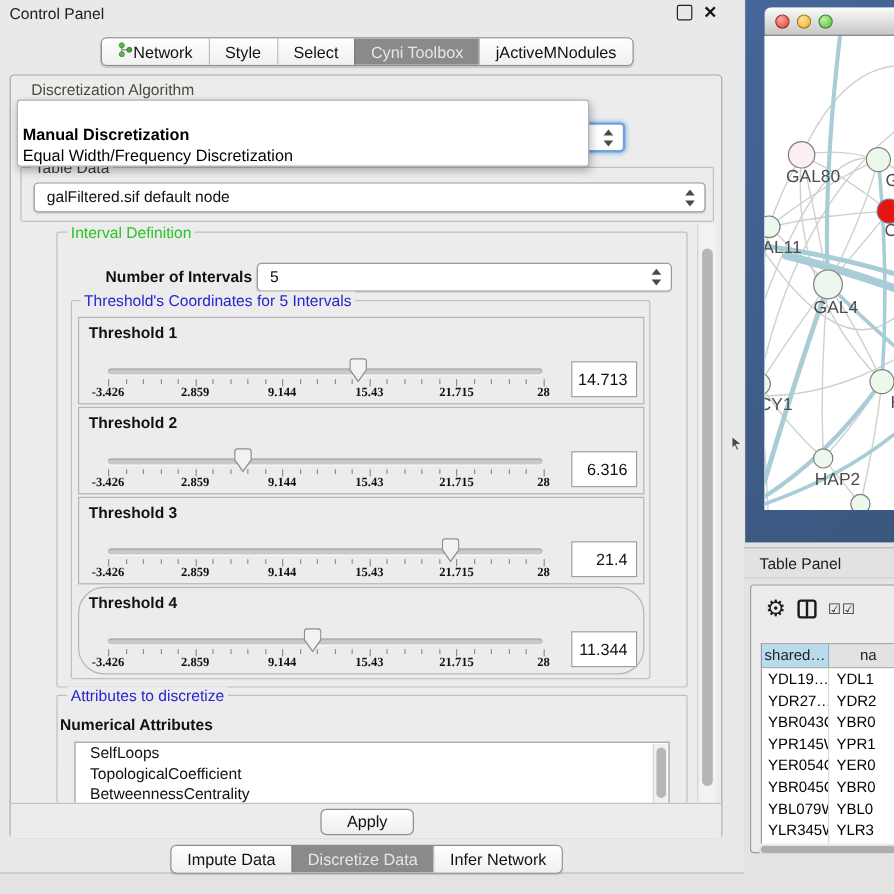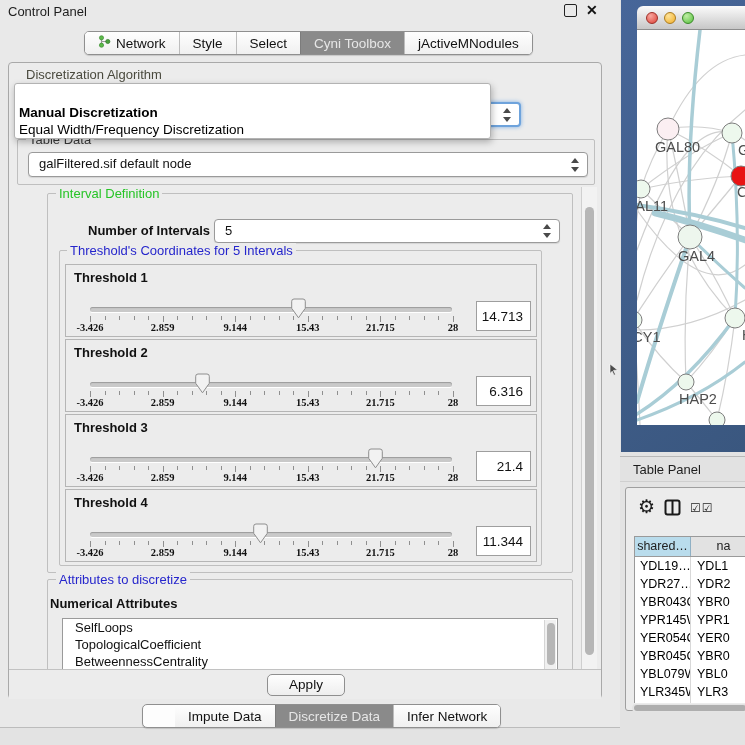--- a/index.html
+++ b/index.html
@@ -7,21 +7,21 @@
 
   
   .dock { position:absolute; left:0; top:0; width:620px; height:728px; background:#e9e9e9; border-bottom:1px solid #bcbcbc; }
   .dock-titlebar { position:absolute; left:0; top:0; width:100%; height:24px; }
   .dock-title { position:absolute; left:8px; top:4px; font-size:13px; color:#1d1d1d; }
   .float-icon { position:absolute; left:564px; top:4px; width:13px; height:13px; border:1.5px solid #222; border-radius:2px; cursor:default; }
   .close-icon { position:absolute; left:586px; top:2px; font-size:14px; font-weight:bold; color:#111; cursor:default; }
 
   
   .seg-control { position:absolute; display:inline-flex; height:24px; border:1px solid #8f8f8f; border-radius:5px; overflow:hidden; background:#fdfdfd; box-shadow:0 1px 1px rgba(0,0,0,.15); }
-  .seg { display:flex; align-items:center; gap:5px; padding:0 13px; font-size:13.5px; color:#111; background:linear-gradient(#fefefe,#f0f0f0); border-left:1px solid #bdbdbd; white-space:nowrap; cursor:default; }
+  .seg { display:flex; align-items:center; padding:0 13px; font-size:13.5px; color:#111; background:linear-gradient(#fefefe,#f0f0f0); border-left:1px solid #bdbdbd; white-space:nowrap; cursor:default; }
   .seg:first-child { border-left:none; }
   .seg.sel { background:#8a8a8a; color:#e6e6e6; border-left-color:#7c7c7c; }
 
   
   .content { position:absolute; left:8px; top:62px; width:594px; height:637px; background:#ececec; border:1px solid #a9a9a9; border-radius:4px; }
 
   .group-title { position:absolute; font-size:13px; background:#ececec; padding:0 3px; }
   .titled-border { position:absolute; border:1px solid #bfbfbf; border-radius:2px; }
 
   .algo-title { left:14px; top:4px; color:#4a4a3e; }
@@ -307,21 +307,21 @@
                   <b style="left: 363px;">28</b>
                 </div>
     <div class="handle" style="left: 302.474px;">
       <svg width="15" height="21" viewBox="0 0 15 21">
                     <path d="M3 1 H12 Q14.3 1 14.3 3.3 V10.3 L7.5 19.8 L0.7 10.3 V3.3 Q0.7 1 3 1 Z" fill="#f2f2f2" stroke="#8e8e8e" stroke-width="1"></path>
                   </svg>
     </div>
     <input class="value-box" readonly="" value="21.4" style="">
   </div>
 
-  <div class="threshold-box" style="top: 238px;">
+  <div class="threshold-box" style="top: 238px; border-radius: 22px;">
     <div class="th-label">Threshold 4</div>
     <div class="track"></div>
     <div class="ticks">
                   <i style="left: 0px; height: 6px;"></i>
                   <i style="left: 14.52px; height: 4px;"></i>
                   <i style="left: 29.04px; height: 4px;"></i>
                   <i style="left: 43.56px; height: 4px;"></i>
                   <i style="left: 58.08px; height: 4px;"></i>
                   <i style="left: 72.6px; height: 6px;"></i>
                   <i style="left: 87.12px; height: 4px;"></i>
@@ -382,21 +382,21 @@
 
     <div class="vscroll">
       <div class="thumb" style="top:20px; height:448px;"></div>
     </div>
 
     <div class="apply-bar">
       <div class="apply-btn">Apply</div>
     </div>
   </div>
 
-  <div class="seg-control" style="left:142px; top:704px;padding-left:32px;">
+  <div class="seg-control" style="left:142px; top:704px;">
       <div class="seg">
         <span>Impute Data</span>
       </div>
       <div class="seg sel">
         <span>Discretize Data</span>
       </div>
       <div class="seg">
         <span>Infer Network</span>
       </div>
     </div>

